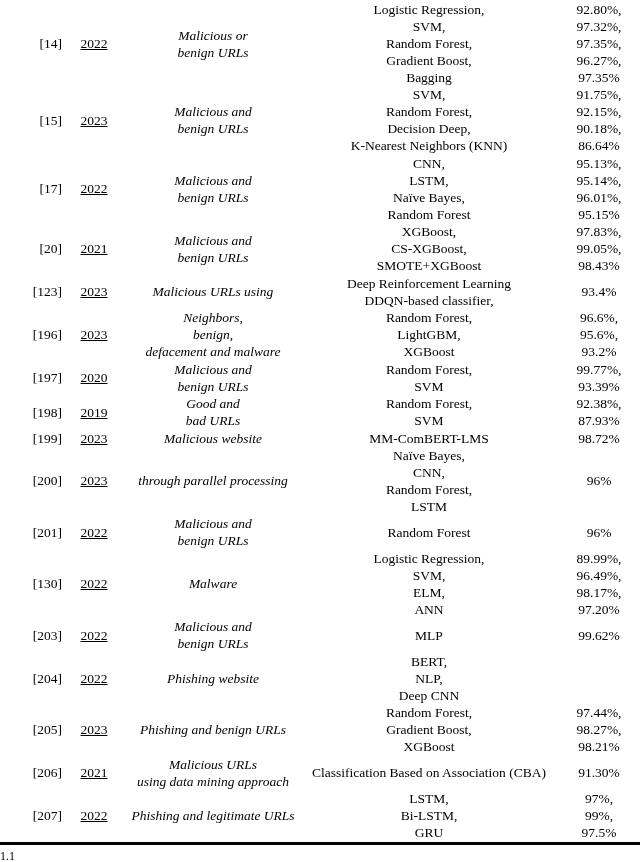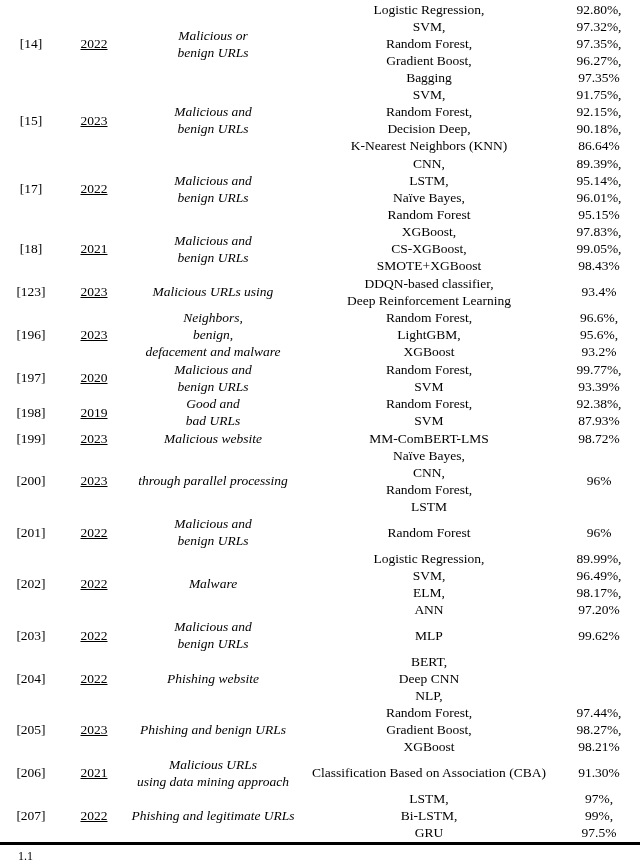--- a/index.html
+++ b/index.html
@@ -18,36 +18,36 @@
     flex-direction: column;
     justify-content: space-between;
     padding-top: 1px;
   }
   .row { display: flex; align-items: center; }
   .cell {
     text-align: center;
     line-height: 17px;
     white-space: nowrap;
   }
-  .cell.ref     { width: 62px; }
+  .cell.ref     { width: 62px; text-align: right; }
   .cell.year    { width: 64px; text-decoration: underline; }
   .cell.desc    { width: 174px; font-style: italic; }
   .cell.methods { width: 258px; }
   .cell.acc {
     width: 82px;
     display: flex;
     flex-direction: column;
     justify-content: center;
     align-self: stretch;
   }
   .line { line-height: 17px; white-space: nowrap; }
   .rule { width: 640px; height: 3px; background: #000000; margin-top: 1px; }
   .footer-partial {
     font-size: 12px;
-    padding: 5px 0 0 18px;
+    padding: 5px 0 0 0;
     line-height: 12px;
   }
 </style>
 </head>
 <body>
 
 <main class="page">
   <section class="table">
       <div class="row">
         <div class="cell ref">[14]</div>
@@ -98,28 +98,28 @@
           <div class="line">Malicious and</div>
           <div class="line">benign URLs</div>
         </div>
         <div class="cell methods">
           <div class="line">CNN,</div>
           <div class="line">LSTM,</div>
           <div class="line">Naïve Bayes,</div>
           <div class="line">Random Forest</div>
         </div>
         <div class="cell acc">
-          <div class="line">89.39%,</div>
+          <div class="line">95.13%,</div>
           <div class="line">95.14%,</div>
           <div class="line">96.01%,</div>
           <div class="line">95.15%</div>
         </div>
       </div>
       <div class="row">
-        <div class="cell ref">[18]</div>
+        <div class="cell ref">[20]</div>
         <div class="cell year">2021</div>
         <div class="cell desc">
           <div class="line">Malicious and</div>
           <div class="line">benign URLs</div>
         </div>
         <div class="cell methods">
           <div class="line">XGBoost,</div>
           <div class="line">CS-XGBoost,</div>
           <div class="line">SMOTE+XGBoost</div>
         </div>
@@ -129,22 +129,22 @@
           <div class="line">98.43%</div>
         </div>
       </div>
       <div class="row">
         <div class="cell ref">[123]</div>
         <div class="cell year">2023</div>
         <div class="cell desc">
           <div class="line">Malicious URLs using</div>
         </div>
         <div class="cell methods">
+          <div class="line">Deep Reinforcement Learning</div>
           <div class="line">DDQN-based classifier,</div>
-          <div class="line">Deep Reinforcement Learning</div>
         </div>
         <div class="cell acc">
           <div class="line">93.4%</div>
         </div>
       </div>
       <div class="row">
         <div class="cell ref">[196]</div>
         <div class="cell year">2023</div>
         <div class="cell desc">
           <div class="line">Neighbors,</div>
@@ -231,21 +231,21 @@
           <div class="line">benign URLs</div>
         </div>
         <div class="cell methods">
           <div class="line">Random Forest</div>
         </div>
         <div class="cell acc">
           <div class="line">96%</div>
         </div>
       </div>
       <div class="row">
-        <div class="cell ref">[202]</div>
+        <div class="cell ref">[130]</div>
         <div class="cell year">2022</div>
         <div class="cell desc">
           <div class="line">Malware</div>
         </div>
         <div class="cell methods">
           <div class="line">Logistic Regression,</div>
           <div class="line">SVM,</div>
           <div class="line">ELM,</div>
           <div class="line">ANN</div>
         </div>
@@ -271,22 +271,22 @@
         </div>
       </div>
       <div class="row">
         <div class="cell ref">[204]</div>
         <div class="cell year">2022</div>
         <div class="cell desc">
           <div class="line">Phishing website</div>
         </div>
         <div class="cell methods">
           <div class="line">BERT,</div>
+          <div class="line">NLP,</div>
           <div class="line">Deep CNN</div>
-          <div class="line">NLP,</div>
         </div>
       </div>
       <div class="row">
         <div class="cell ref">[205]</div>
         <div class="cell year">2023</div>
         <div class="cell desc">
           <div class="line">Phishing and benign URLs</div>
         </div>
         <div class="cell methods">
           <div class="line">Random Forest,</div>

